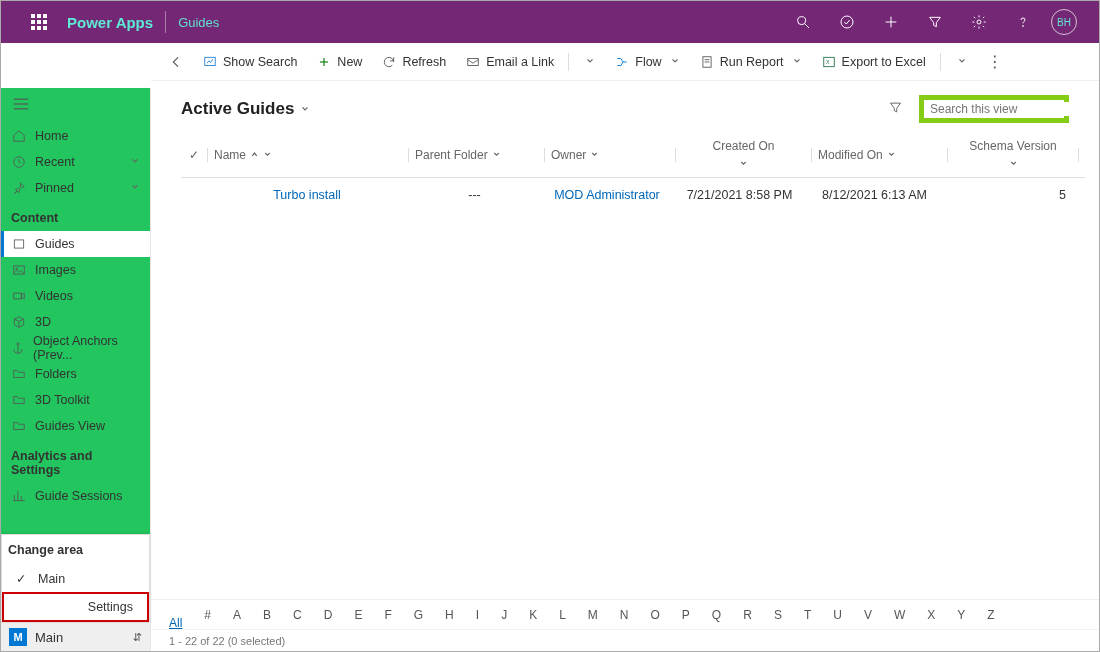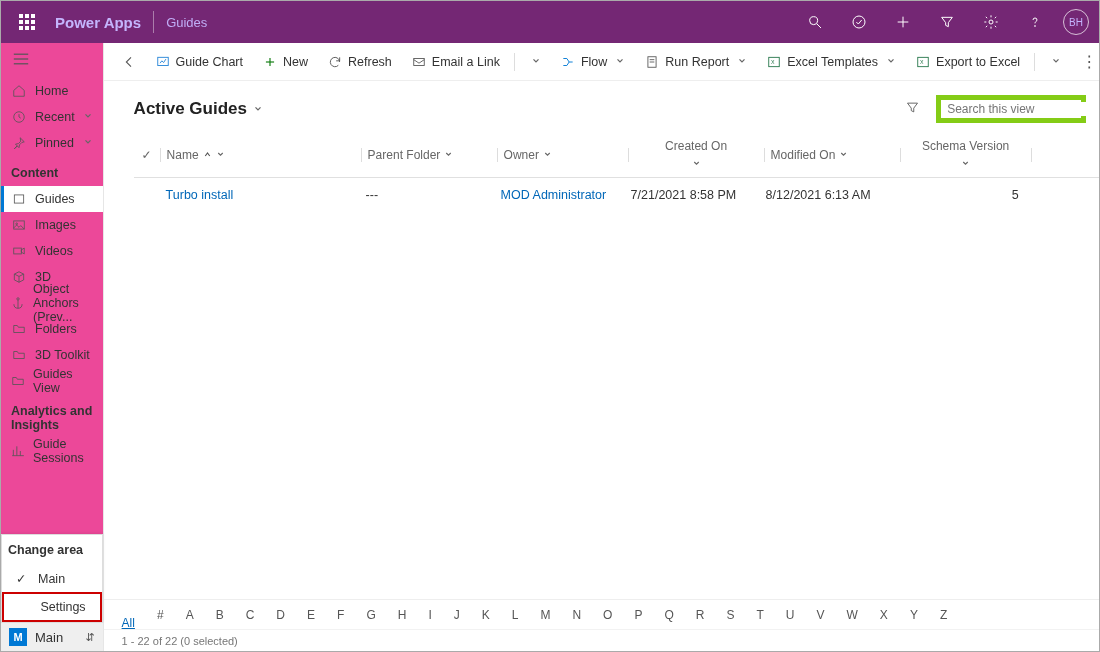--- a/index.html
+++ b/index.html
@@ -1,32 +1,32 @@
 <!DOCTYPE html>
 <html><head>
 <meta charset="utf-8">
 <style>
   * { box-sizing: border-box; margin: 0; padding: 0; }
   body { font-family: "Segoe UI", Arial, sans-serif; font-size: 13px; color: #333; background: #fff; width: 1100px; height: 652px; overflow: hidden; border: 1px solid #aaa; position: relative; }
 
   
-  .header { height: 42px; background: #742774; color: #c4b5fd; display: flex; align-items: center; padding: 0 10px; gap: 12px; }
+  .header { height: 42px; background: #742774; color: #5eead4; display: flex; align-items: center; padding: 0 22px; gap: 12px; }
   .waffle { width: 16px; height: 16px; display: grid; grid-template-columns: repeat(3,4px); grid-template-rows: repeat(3,4px); gap: 2px; }
   .waffle span { background: #fff; }
   .app-name { font-weight: 600; font-size: 15px; }
   .header-divider { width: 1px; height: 22px; background: rgba(255,255,255,0.4); }
   .subapp { font-size: 13px; opacity: 0.95; }
   .header-spacer { flex: 1; }
   .hicon { width: 32px; height: 32px; display: flex; align-items: center; justify-content: center; cursor: pointer; }
   .hicon svg { width: 16px; height: 16px; stroke: #fff; fill: none; stroke-width: 1.5; }
   .avatar { width: 26px; height: 26px; border-radius: 50%; border: 1px solid rgba(255,255,255,0.7); display: flex; align-items: center; justify-content: center; font-size: 10px; }
 
   
   .body-row { display: flex; height: calc(100% - 42px); }
-  .sidebar { width: 150px; background: #ec4899; border-right: 1px solid #e6e6e6; display: flex; flex-direction: column; }
+  .sidebar { width: 150px; background: #22c55e; border-right: 1px solid #e6e6e6; display: flex; flex-direction: column; margin-top: 45px; }
   .main { flex: 1; display: flex; flex-direction: column; position: relative; }
 
   .hamburger { padding: 10px 12px; cursor: pointer; }
   .hamburger svg { width: 16px; height: 12px; stroke: #555; stroke-width: 1.5; }
 
   .nav-scroll { flex: 1; overflow: hidden; }
   .nav-item { display: flex; align-items: center; height: 26px; padding: 0 10px; cursor: pointer; gap: 8px; color: #333; font-size: 12.5px; }
   .nav-item.selected { background: #fff; border-left: 3px solid #0078d4; padding-left: 7px; }
   .nav-item .chev { margin-left: auto; }
   .nav-group { padding: 10px 10px 6px; font-size: 12.5px; font-weight: 600; color: #333; }
@@ -71,21 +71,21 @@
   .c-parent { width:135px; }
   .c-owner { width:130px; }
   .c-created { width:135px;flex-direction:column; }
   .c-modified { width:135px; }
   .c-schema { width:130px;flex-direction:column; }
   .col-sep { width:1px; height:14px; background:#ddd; }
   .sort-asc svg { width:9px; height:9px; stroke:#555; fill:none; stroke-width:1.5; }
 
   .grid-row { display:flex; padding:10px 0; font-size:12.5px; align-items:center; }
   .link { color:#0067b8; cursor:pointer; }
-  .cell { padding:0 6px; }
+  .cell { padding:0 6px;text-align:center; }
   .cell.c-schema { text-align:right; }
 
   
   .alpha { height:30px; border-top:1px solid #eee; display:flex; align-items:center; padding:0 18px; gap:22px; font-size:12px; color:#555; }
   .alpha span { cursor:pointer; }
   .alpha .all { color:#0067b8; text-decoration:underline;margin-top:16px; }
   .status { height:22px; padding:0 18px; font-size:11px; color:#777; display:flex; align-items:center; border-top:1px solid #f2f2f2; }
 </style>
 </head>
 <body>
@@ -254,21 +254,21 @@
       </div>
       <div class="nav-item">
         <span class="nicon">
             <svg viewBox="0 0 24 24">
               <path d="M3 6h6l2 3h10v9H3z"></path>
             </svg>
           </span>
         <span>Guides View</span>
       </div>
 
-      <div class="nav-group">Analytics and Insights</div>
+      <div class="nav-group">Analytics and Settings</div>
       <div class="nav-item">
         <span class="nicon">
             <svg viewBox="0 0 24 24">
               <path d="M4 20V10M10 20V4M16 20v-8M22 20H2"></path>
             </svg>
           </span>
         <span>Guide Sessions</span>
       </div>
     </div>
 
@@ -296,21 +296,21 @@
       <div class="back-btn">
           <svg viewBox="0 0 24 24" width="16" height="16" stroke="#555" fill="none" stroke-width="1.6">
             <path d="M15 5l-7 7 7 7"></path>
           </svg>
         </div>
       <div class="cmd">
         <svg viewBox="0 0 24 24" stroke="#2b88d8" fill="none" stroke-width="1.6">
             <rect x="3" y="4" width="18" height="14"></rect>
             <path d="M7 14l3-4 3 3 4-6"></path>
           </svg>
-        <span>Guide Chart</span>
+        <span>Show Search</span>
       </div>
       <div class="cmd">
         <svg viewBox="0 0 24 24" stroke="#107c10" fill="none" stroke-width="2">
             <line x1="12" y1="5" x2="12" y2="19"></line>
             <line x1="5" y1="12" x2="19" y2="12"></line>
           </svg>
         <span>New</span>
       </div>
       <div class="cmd">
         <svg viewBox="0 0 24 24" stroke="#555" fill="none" stroke-width="1.6">
@@ -340,30 +340,20 @@
               <path d="M3 4l3 3 3-3"></path>
             </svg></span>
       </div>
       <div class="cmd">
         <svg viewBox="0 0 24 24" stroke="#555" fill="none" stroke-width="1.5">
             <rect x="5" y="3" width="14" height="18"></rect>
             <line x1="8" y1="8" x2="16" y2="8"></line>
             <line x1="8" y1="12" x2="16" y2="12"></line>
           </svg>
         <span>Run Report</span>
-        <span class="chev"><svg viewBox="0 0 12 12">
-              <path d="M3 4l3 3 3-3"></path>
-            </svg></span>
-      </div>
-      <div class="cmd">
-        <svg viewBox="0 0 24 24" fill="#217346">
-            <rect x="3" y="4" width="18" height="16" fill="none" stroke="#217346" stroke-width="1.5"></rect>
-            <text x="7" y="16" font-size="9" fill="#217346">X</text>
-          </svg>
-        <span>Excel Templates</span>
         <span class="chev"><svg viewBox="0 0 12 12">
               <path d="M3 4l3 3 3-3"></path>
             </svg></span>
       </div>
       <div class="cmd">
         <svg viewBox="0 0 24 24" fill="#217346">
             <rect x="3" y="4" width="18" height="16" fill="none" stroke="#217346" stroke-width="1.5"></rect>
             <text x="7" y="16" font-size="9" fill="#217346">X</text>
           </svg>
         <span>Export to Excel</span>

